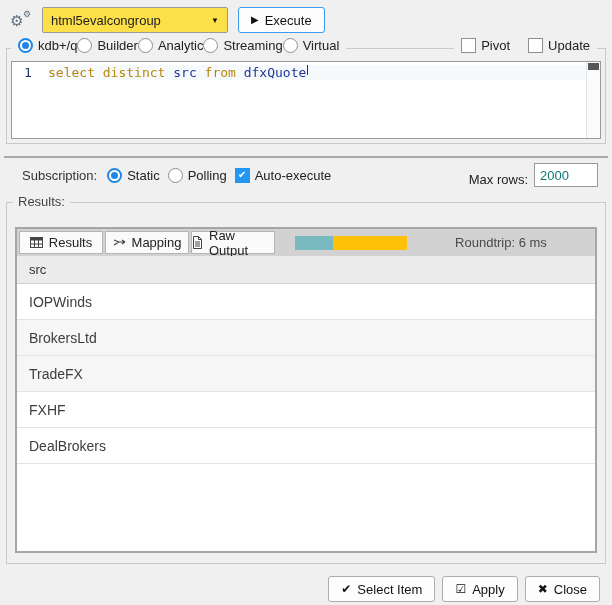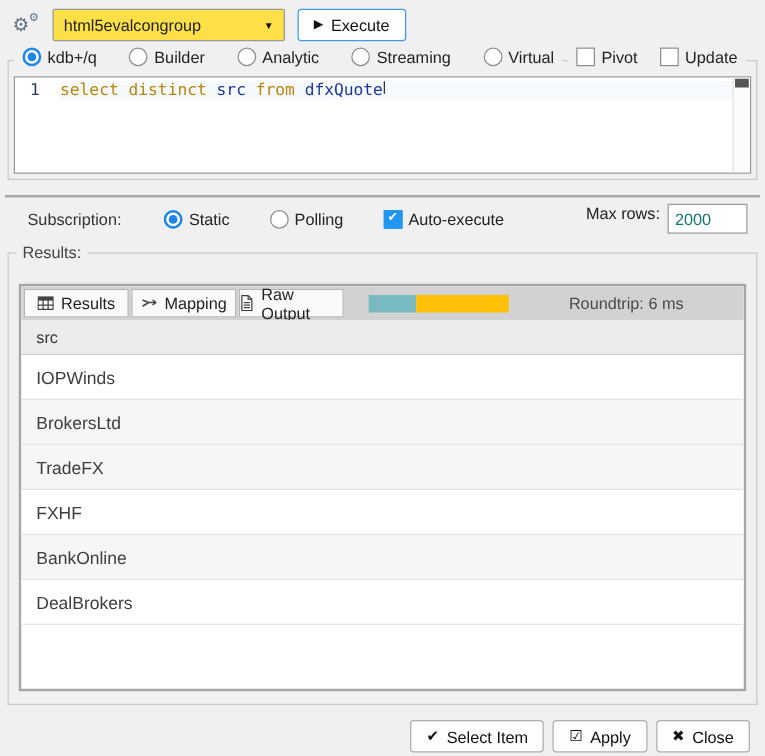--- a/index.html
+++ b/index.html
@@ -30,21 +30,21 @@
   .btn.execute { border-color: #3f9bef; }
   .play-icon { font-size: 10px; line-height: 1; }
 
   
   fieldset { border: 1px solid #c9c9c9; }
   .mode-fs { margin: 12px 2px 0 2px; position: relative; padding: 12px 4px 4px 4px; }
   .legend-row {
     position: absolute; top: -11px; left: 4px; right: 8px;
     display: flex; justify-content: space-between; align-items: center;
   }
-  .legend-group { display: flex; align-items: center; gap: 26px; background: #f0f0f0; padding: 0 7px; }
+  .legend-group { display: flex; align-items: center; background: #f0f0f0; padding: 0 7px; }
   .legend-group.right { gap: 18px; }
   .radio-item, .check-item { display: flex; align-items: center; gap: 5px; }
   .radio {
     width: 15px; height: 15px; border-radius: 50%; border: 1px solid #8f8f8f; background: #fff;
     position: relative; flex: 0 0 auto;
   }
   .radio.sel { border: 2px solid #1e87e5; }
   .radio.sel::after { content: ""; position: absolute; inset: 2px; border-radius: 50%; background: #1e87e5; }
   .checkbox {
     width: 15px; height: 15px; border: 1px solid #8f8f8f; background: #fff; flex: 0 0 auto;
@@ -60,24 +60,24 @@
   .codearea { flex: 1; padding: 3px 0 0 8px; white-space: pre; }
   .codeline { background: #f6fafd; display: block; }
   .kw { color: #b8860b; }
   .ident { color: #1e3799; }
   .caret { display: inline-block; width: 1px; height: 10px; background: #333; vertical-align: text-top; margin-left: 1px; }
   .vscroll { position: absolute; right: 0; top: 0; bottom: 0; width: 14px; background: #fbfbfb; border-left: 1px solid #e3e3e3; }
   .vthumb { position: absolute; top: 1px; left: 1px; right: 1px; height: 7px; background: #565656; }
 
   
   .divider { margin-top: 12px; border-top: 2px solid #a8a8a8; }
-  .subrow { display: flex; align-items: center; height: 34px; padding: 0 10px 0 18px; gap: 32px; }
+  .subrow { display: flex; align-items: center; height: 34px; padding: 0 10px 0 18px; gap: 8px; }
   .subrow .sub-label { margin-right: 2px; color: #333; }
   .spacer { flex: 1; }
-  .maxrows-wrap { display: flex; align-items: flex-start; gap: 6px; }
+  .maxrows-wrap { display: flex; align-items: flex-end; gap: 6px; }
   .maxrows-input {
     width: 64px; height: 24px; border: 1px solid #999; background: #fff; padding: 2px 5px;
     font-size: 13px; font-family: inherit; color: #0f766e;
   }
 
   
   .results-fs { margin: 10px 2px 0 2px; position: relative; padding: 24px 8px 10px 8px; height: 362px; }
   .results-legend { position: absolute; top: -9px; left: 6px; background: #f0f0f0; padding: 0 5px; color: #444; }
   .panel { border: 2px solid #a6a6a6; background: #fff; height: 100%; display: flex; flex-direction: column; overflow: hidden; }
   .tabstrip { background: #d2d2d2; display: flex; align-items: center; padding: 2px; height: 27px; gap: 2px; flex: 0 0 auto; }
@@ -228,21 +228,20 @@
         </div>
         <div class="roundtrip">Roundtrip: 6 ms</div>
       </div>
 
       <div class="grid">
         <div class="grid-header">src</div>
         <div class="grid-row">IOPWinds</div>
         <div class="grid-row alt">BrokersLtd</div>
         <div class="grid-row alt">TradeFX</div>
         <div class="grid-row">FXHF</div>
-        <div class="grid-row alt">BankOnline</div>
         <div class="grid-row">DealBrokers</div>
       </div>
 
     </div>
   </fieldset>
 
   <div class="footer">
     <button class="btn">
       <span class="btn-icon">✔</span>
       <span>Select Item</span>

